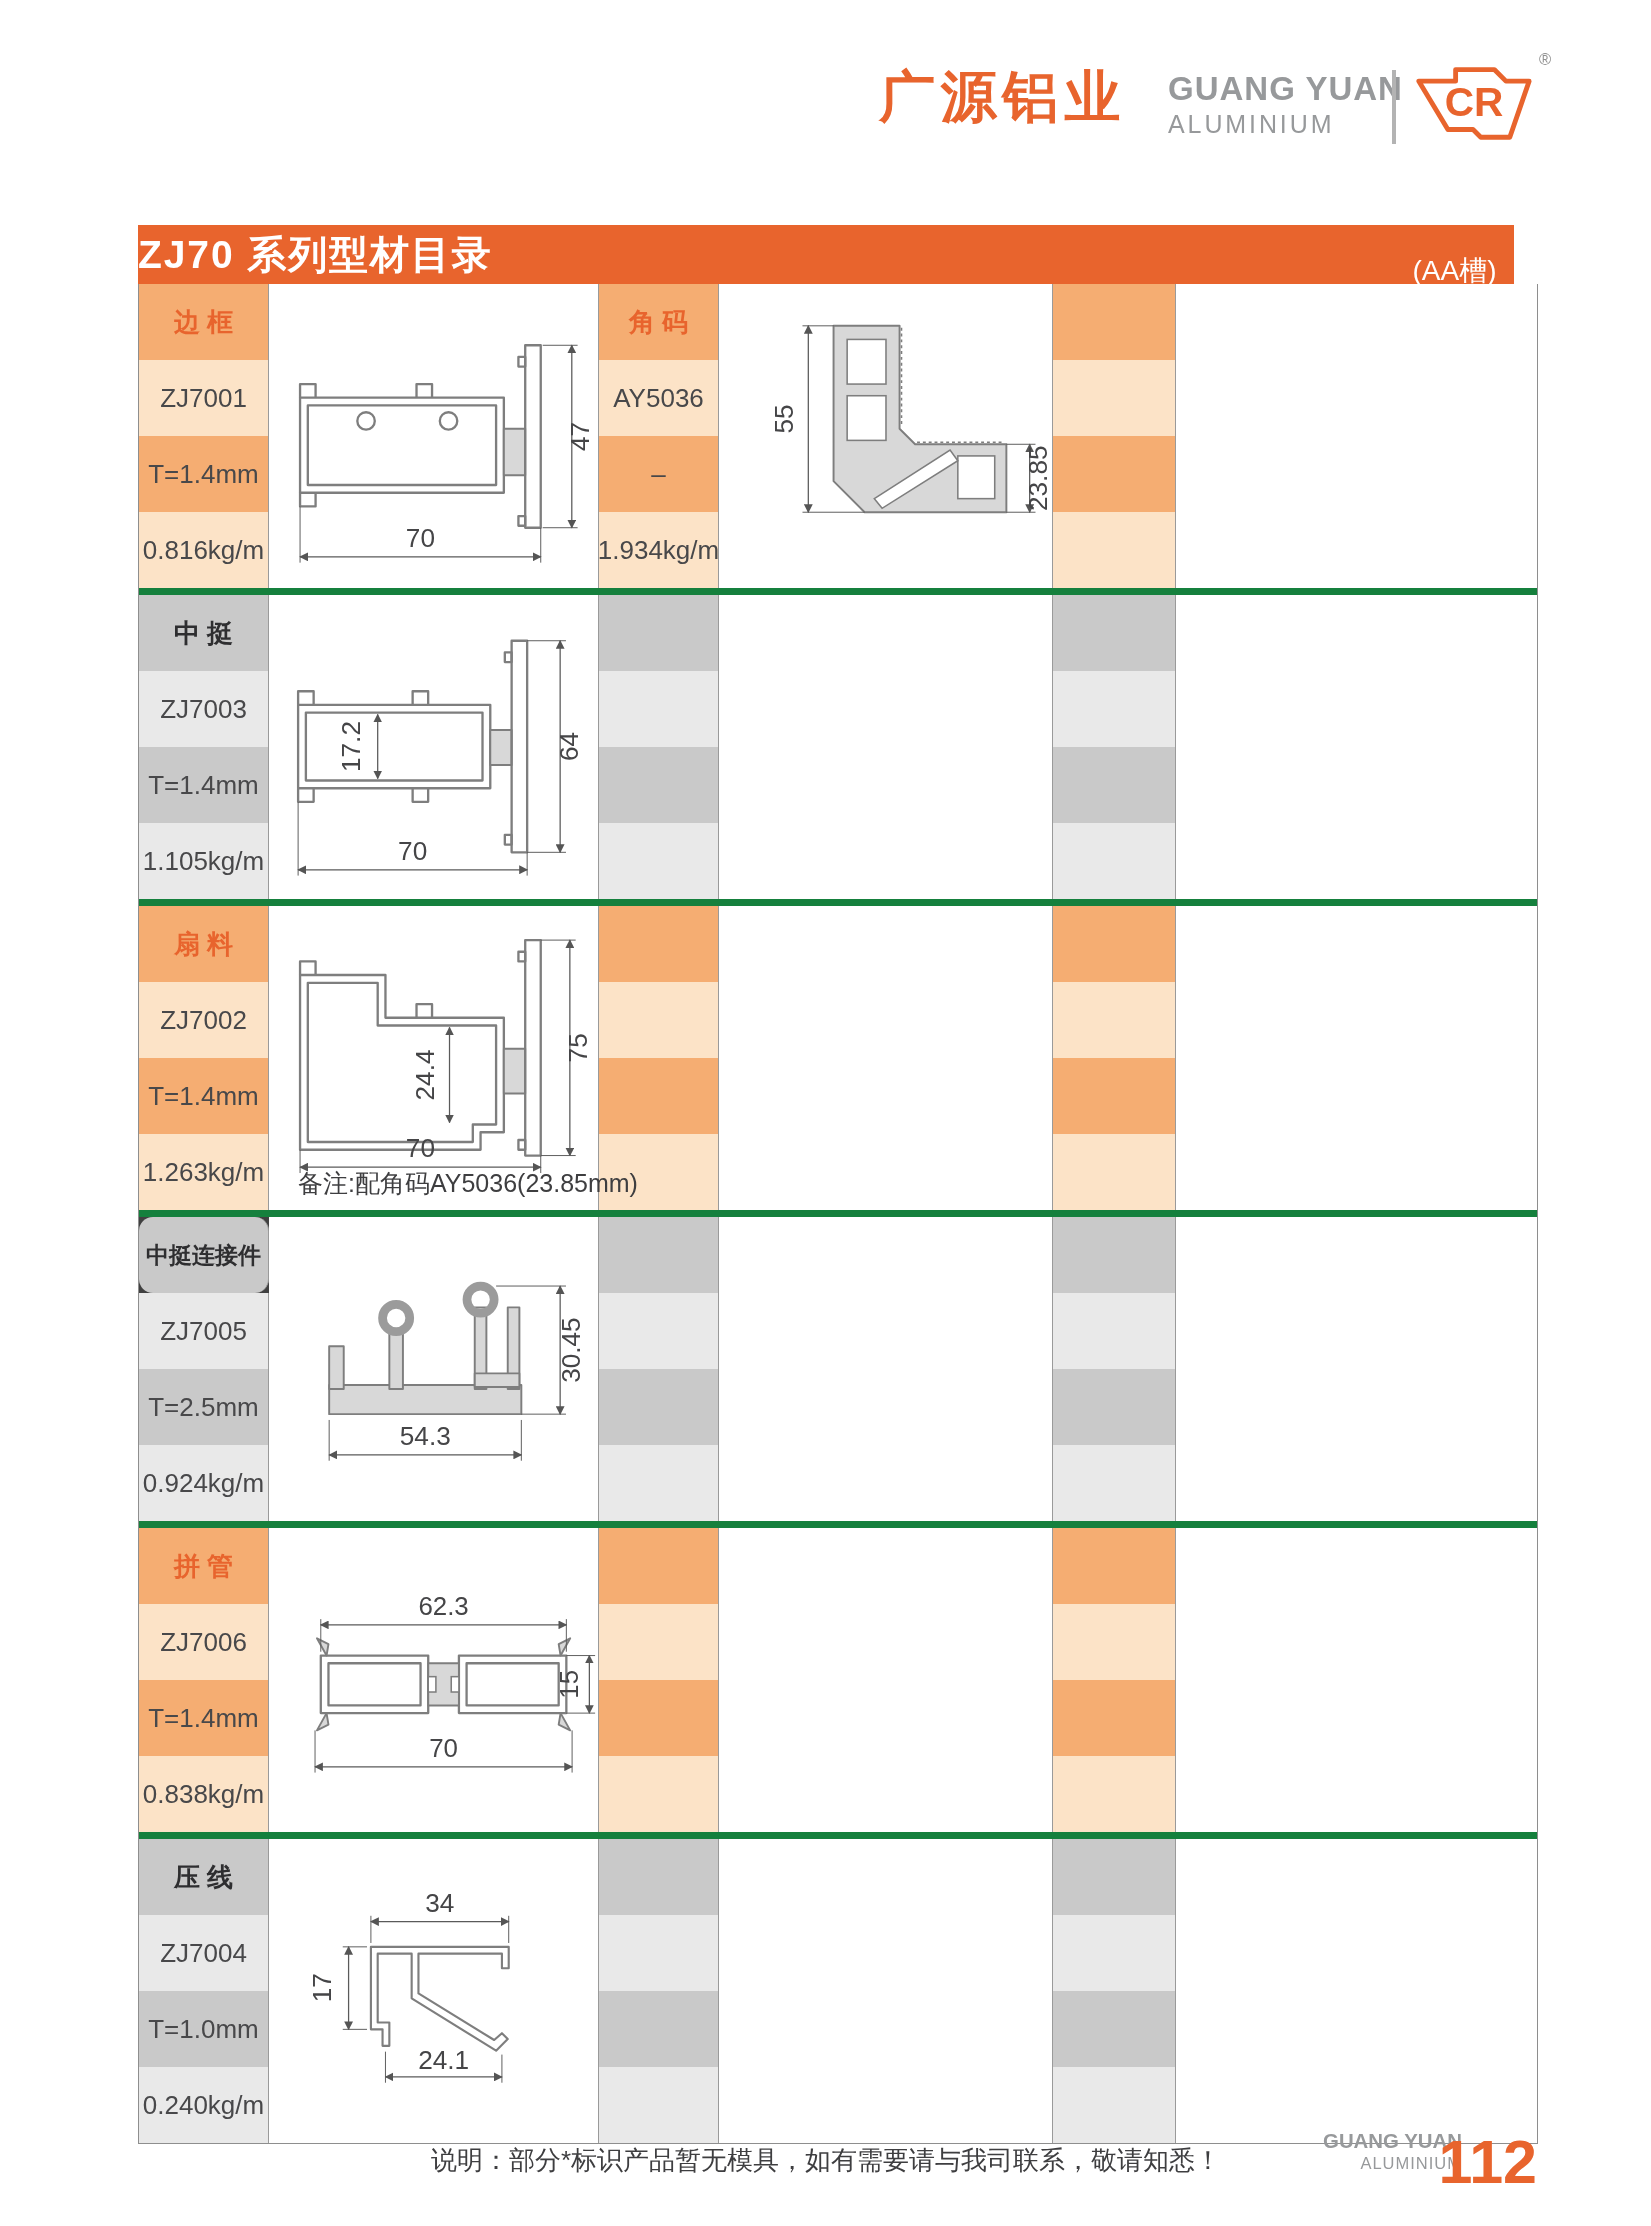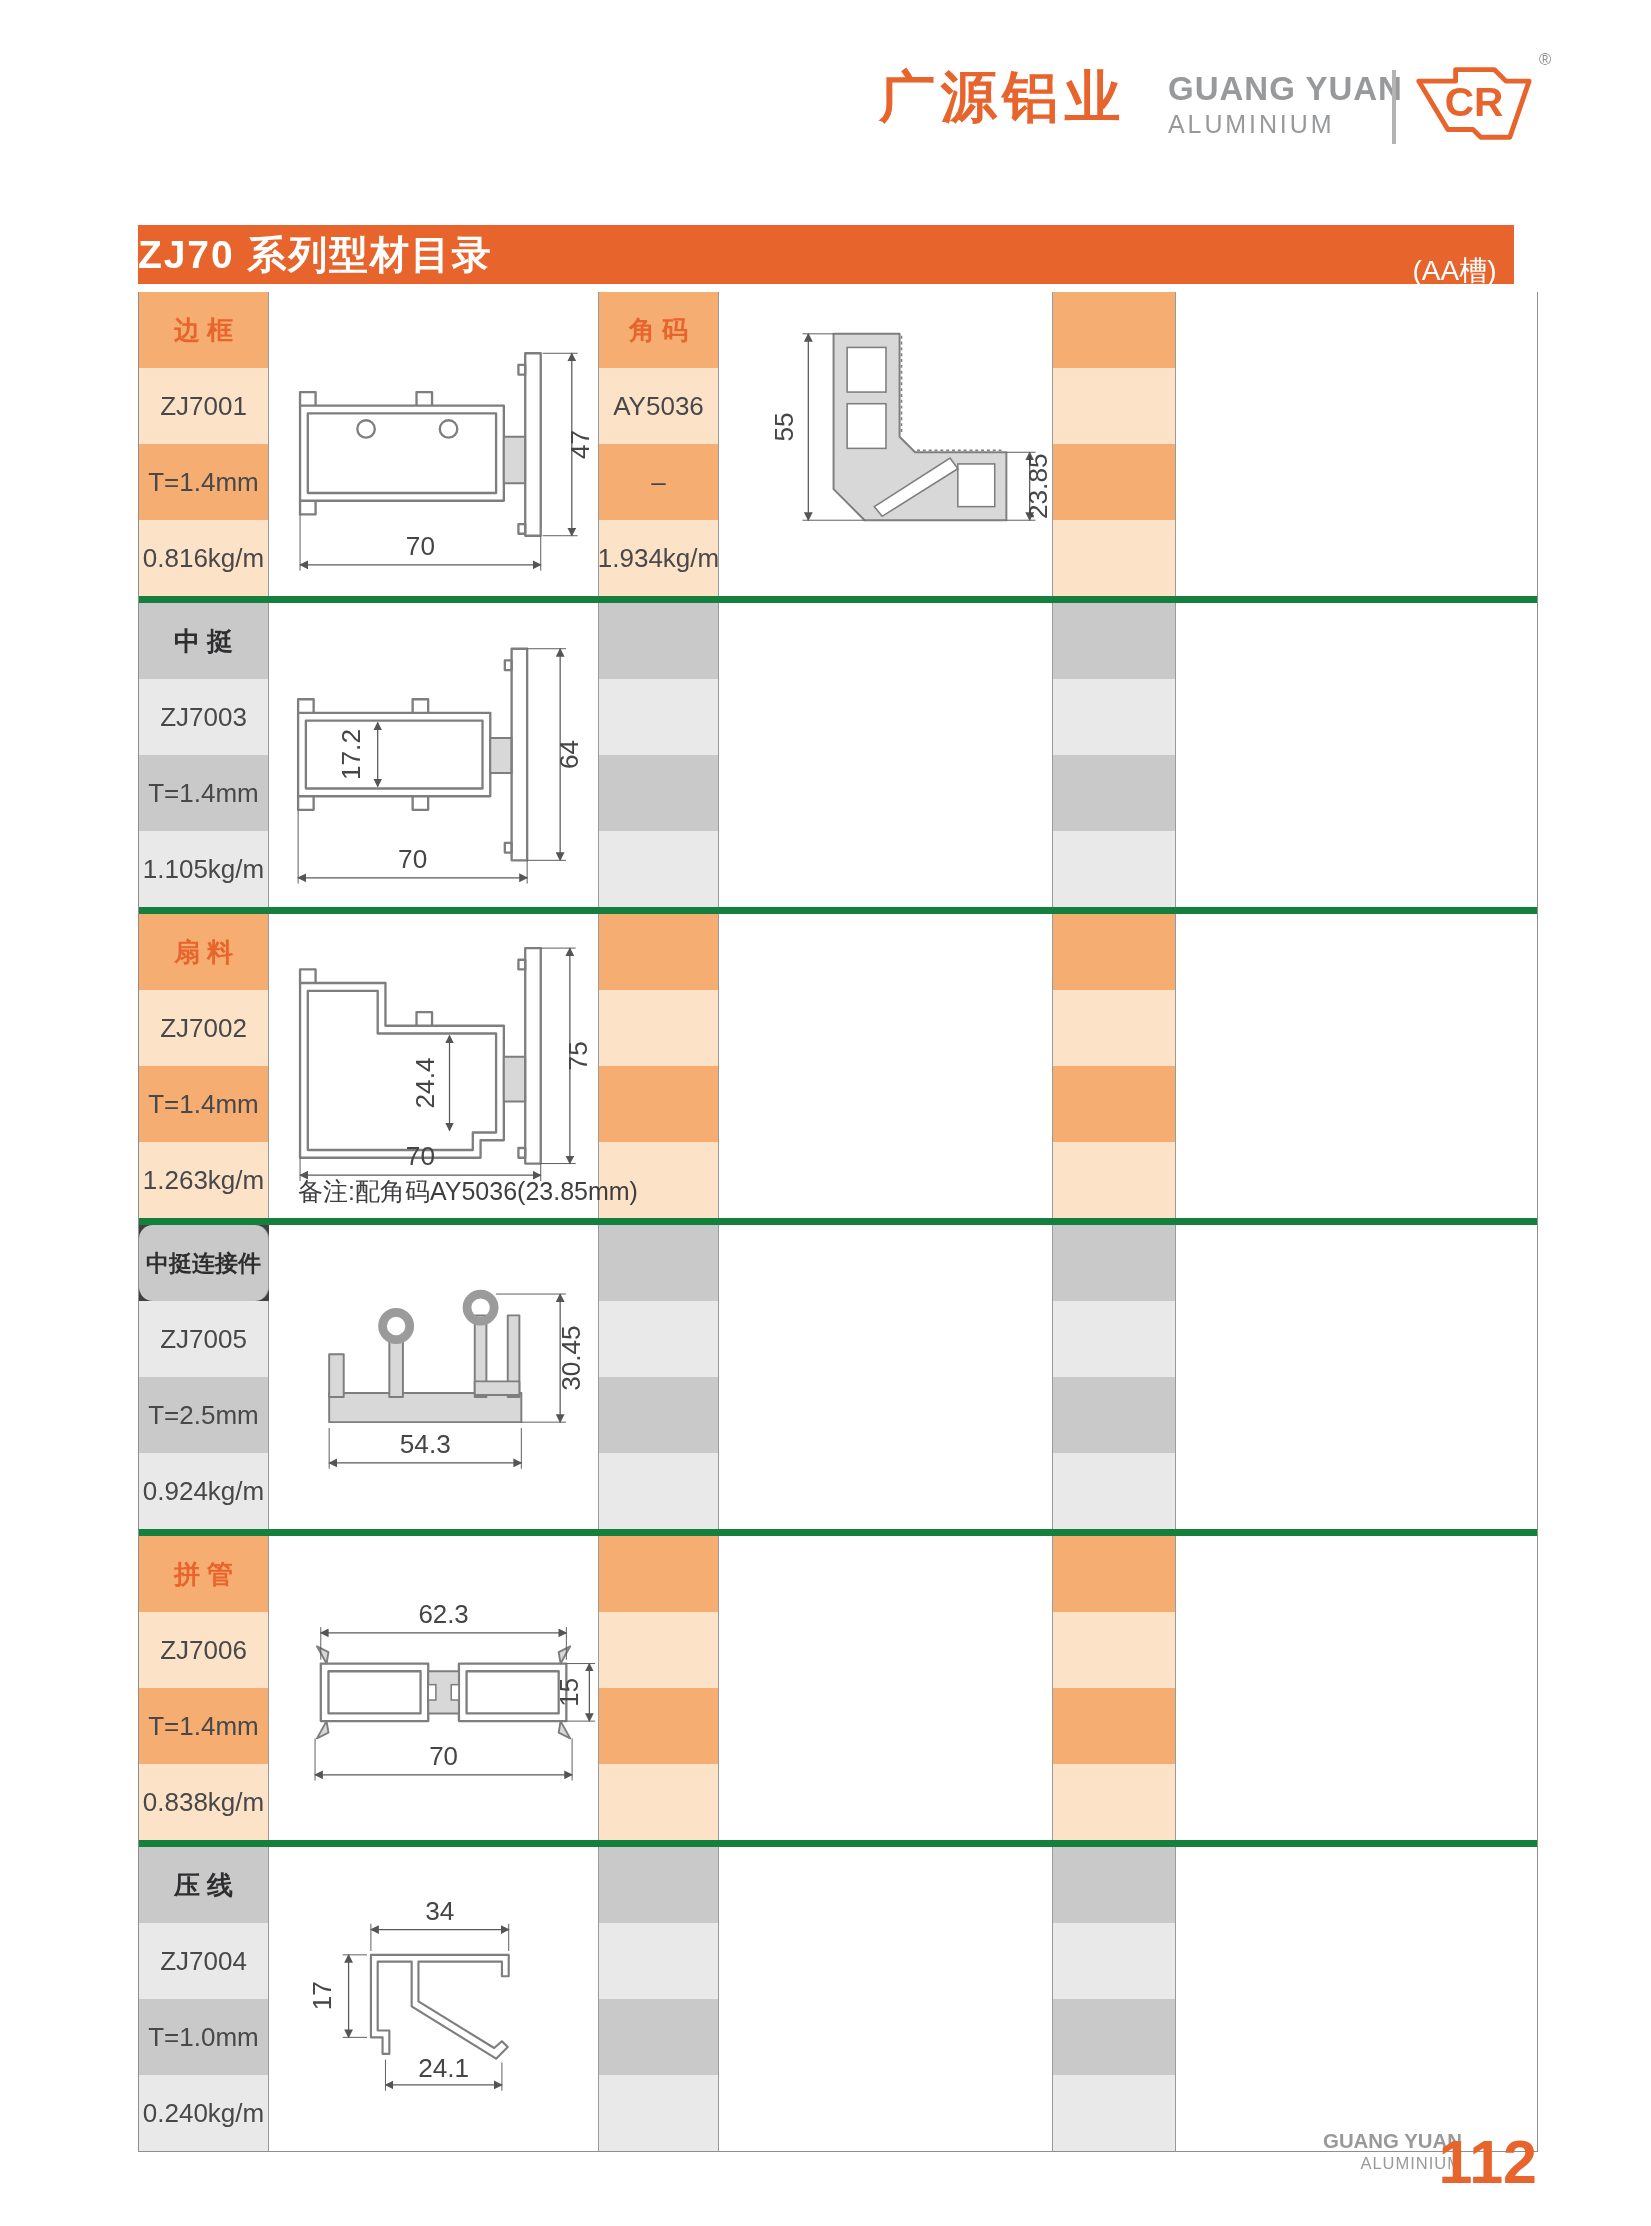--- a/index.html
+++ b/index.html
@@ -14,21 +14,21 @@
   .brand-divider{position:absolute;left:1392px;top:70px;width:3.9px;height:74px;background:#B3B3B3;}
   .cr-logo{position:absolute;left:1413px;top:56px;width:122px;height:89px;}
   .reg-mark{position:absolute;left:1539px;top:50px;font-size:16.5px;color:#8F8F8F;}
   
   .title-bar{position:absolute;left:138px;top:225px;width:1376px;height:59px;background:#E8642D;}
   .title-bar .title{position:absolute;left:0;right:0;top:0;line-height:59px;text-align:left;
                     color:#fff;font-size:39px;font-weight:800;letter-spacing:1.9px;}
   .title-bar .tag{position:absolute;right:17.5px;top:16px;line-height:59px;color:#fff;font-size:28px;text-align:right;}
   
   .table{position:absolute;left:138px;top:284px;width:1400px;border:1px solid #8E8E8E;
-         border-top:none;box-sizing:border-box;background:#404040;margin-top:8px;}
+         border-top:none;box-sizing:border-box;background:#404040;}
   .block{display:grid;grid-template-columns:130px 329px 121px 333px 124px 1fr;
          grid-template-rows:76px 76px 76px 76px;position:relative;}
   .block + .block{border-top:7px solid #15803d;}
   .cell{display:flex;align-items:center;justify-content:center;box-sizing:border-box;}
   .lc{border-right:1px solid #9A9A9A;}
   .c3,.c5{border-left:1px solid #9A9A9A;}
   .c1{grid-column:1;}.c3{grid-column:3;}.c5{grid-column:5;}
   .r1{grid-row:1;}.r2{grid-row:2;}.r3{grid-row:3;}.r4{grid-row:4;}
   .theme-orange .r1,.theme-orange .r3{background:#F5AD72;}
   .theme-orange .r2,.theme-orange .r4{background:#FCE3C7;}
@@ -365,20 +365,21 @@
       <div class="draw d4"></div>
       <div class="cell lc c5 r1"></div>
       <div class="cell lc c5 r2"></div>
       <div class="cell lc c5 r3"></div>
       <div class="cell lc c5 r4"></div>
       <div class="draw d6"></div>
     </section>
 
   </div>
 
+  <div class="foot-note">说明：部分*标识产品暂无模具，如有需要请与我司联系，敬请知悉！</div>
   <div class="foot-brand">
     <div class="l1">GUANG YUAN</div>
     <div class="l2">ALUMINIUM</div>
   </div>
   <div class="foot-page">112</div>
 
 </div>
 
 
 </body></html>

